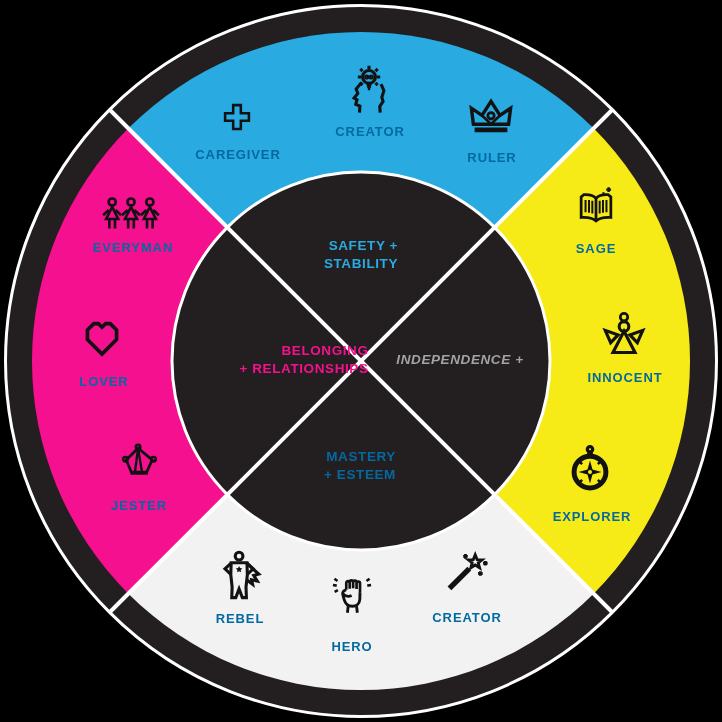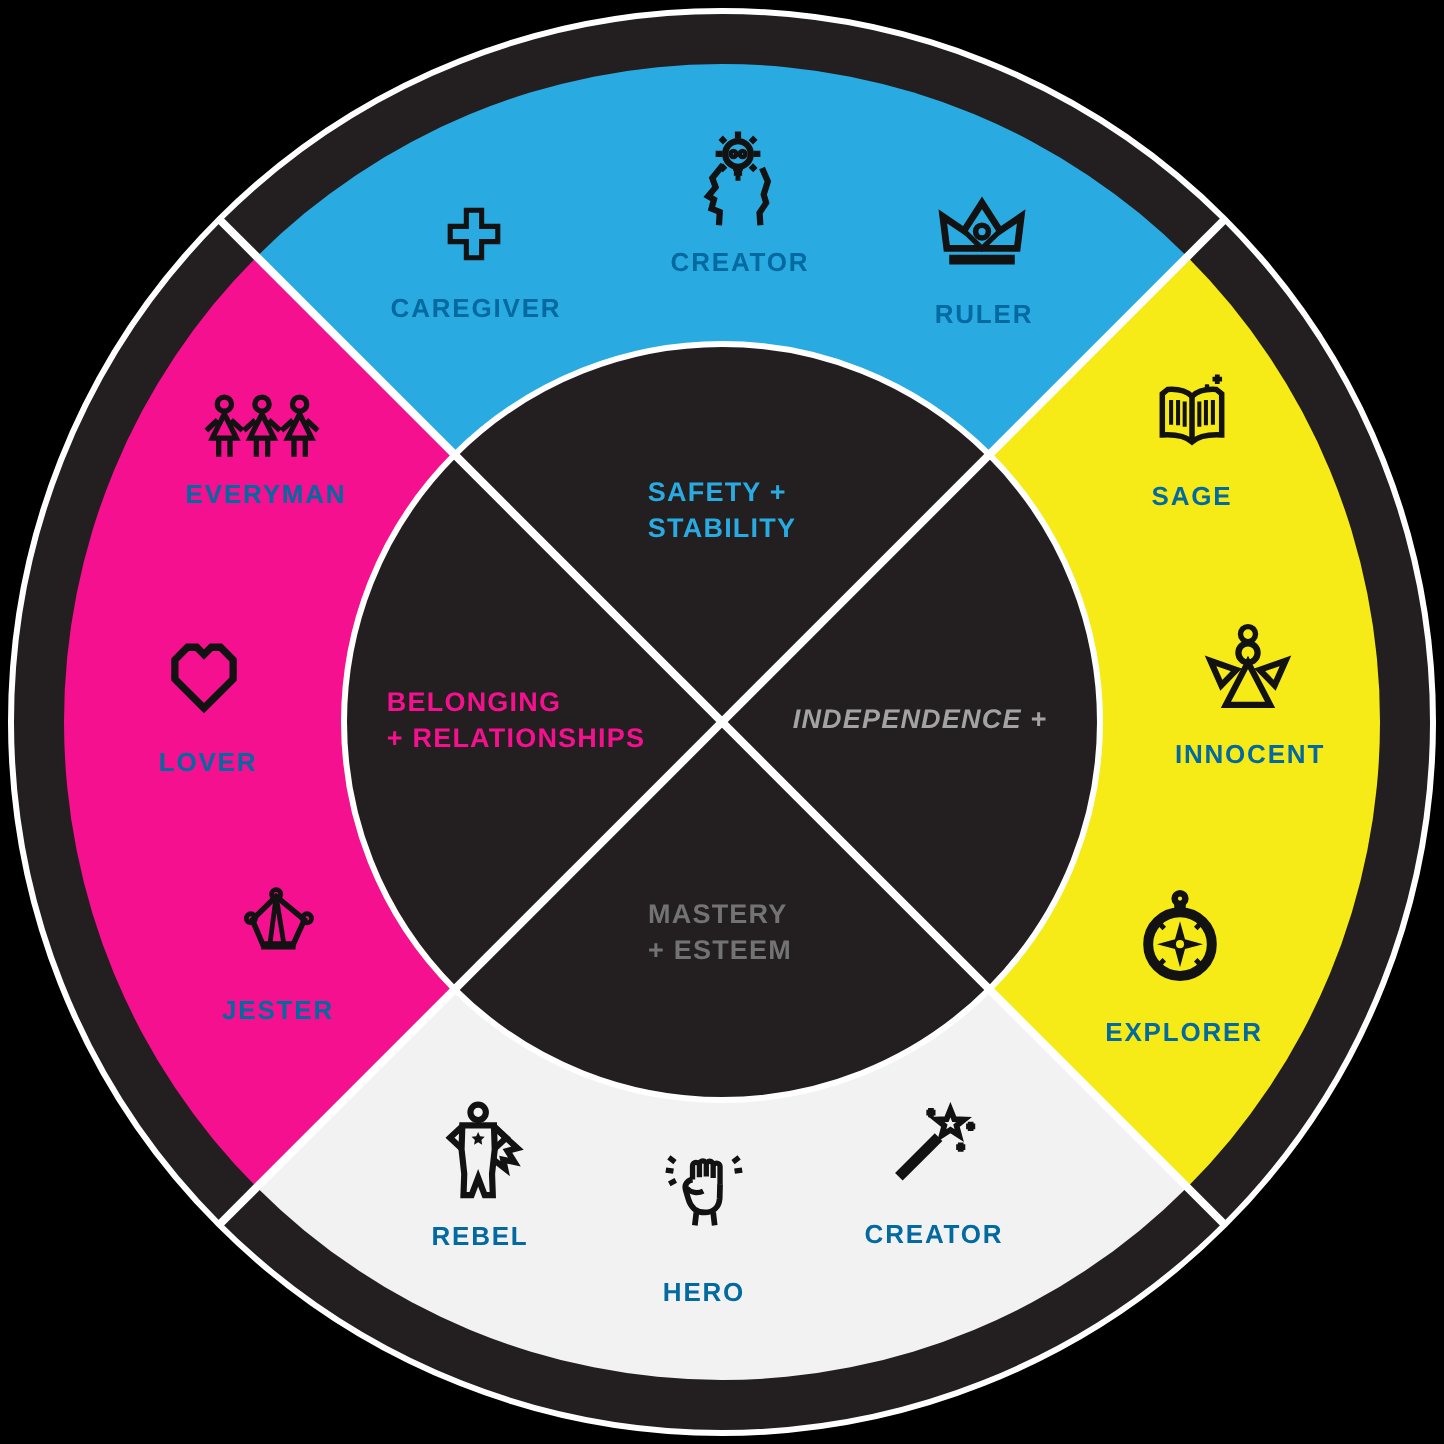--- a/index.html
+++ b/index.html
@@ -9,26 +9,26 @@
   }
   .wheel-svg{position:absolute;left:0;top:0;}
   .icon{position:absolute;transform:translate(-50%,-50%);}
   .arch-label{
     position:absolute;transform:translate(-50%,-50%);
     font-weight:700;font-size:13px;letter-spacing:0.9px;color:#0369a1;white-space:nowrap;
   }
   .center-label{
     position:absolute;transform:translate(-50%,-50%);
     font-weight:700;font-size:13.5px;letter-spacing:0.6px;line-height:1.3;
-    text-align:left;white-space:nowrap;
+    text-align:right;white-space:nowrap;
   }
   .c-safety{color:#29ABE2;}
-  .c-belonging{color:#F4108E;}
+  .c-belonging{color:#F4108E;margin-left:46px;}
   .c-independence{color:#a3a3a3;font-style:italic;}
-  .c-mastery{color:#737373;}
+  .c-mastery{color:#0369a1;}
 </style>
 </head>
 <body>
 
 <div class="stage">
 
   <svg class="wheel-svg" width="722" height="722" viewBox="0 0 722 722">
     <rect x="0" y="0" width="722" height="722" fill="#000000"></rect>
     <circle cx="361" cy="361" r="355.5" stroke="#FFFFFF" stroke-width="3" fill="#231F20"></circle>
     <path d="M361 361 L128.36 128.36 A329 329 0 0 1 593.64 128.36 Z" fill="#29ABE2"></path>

